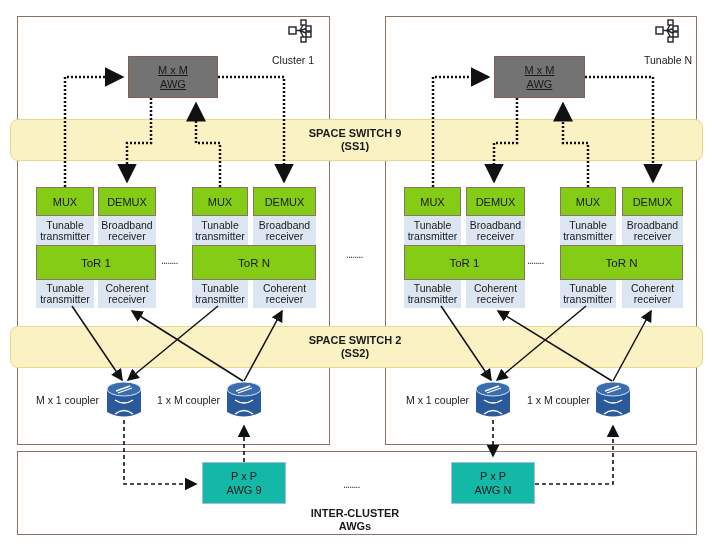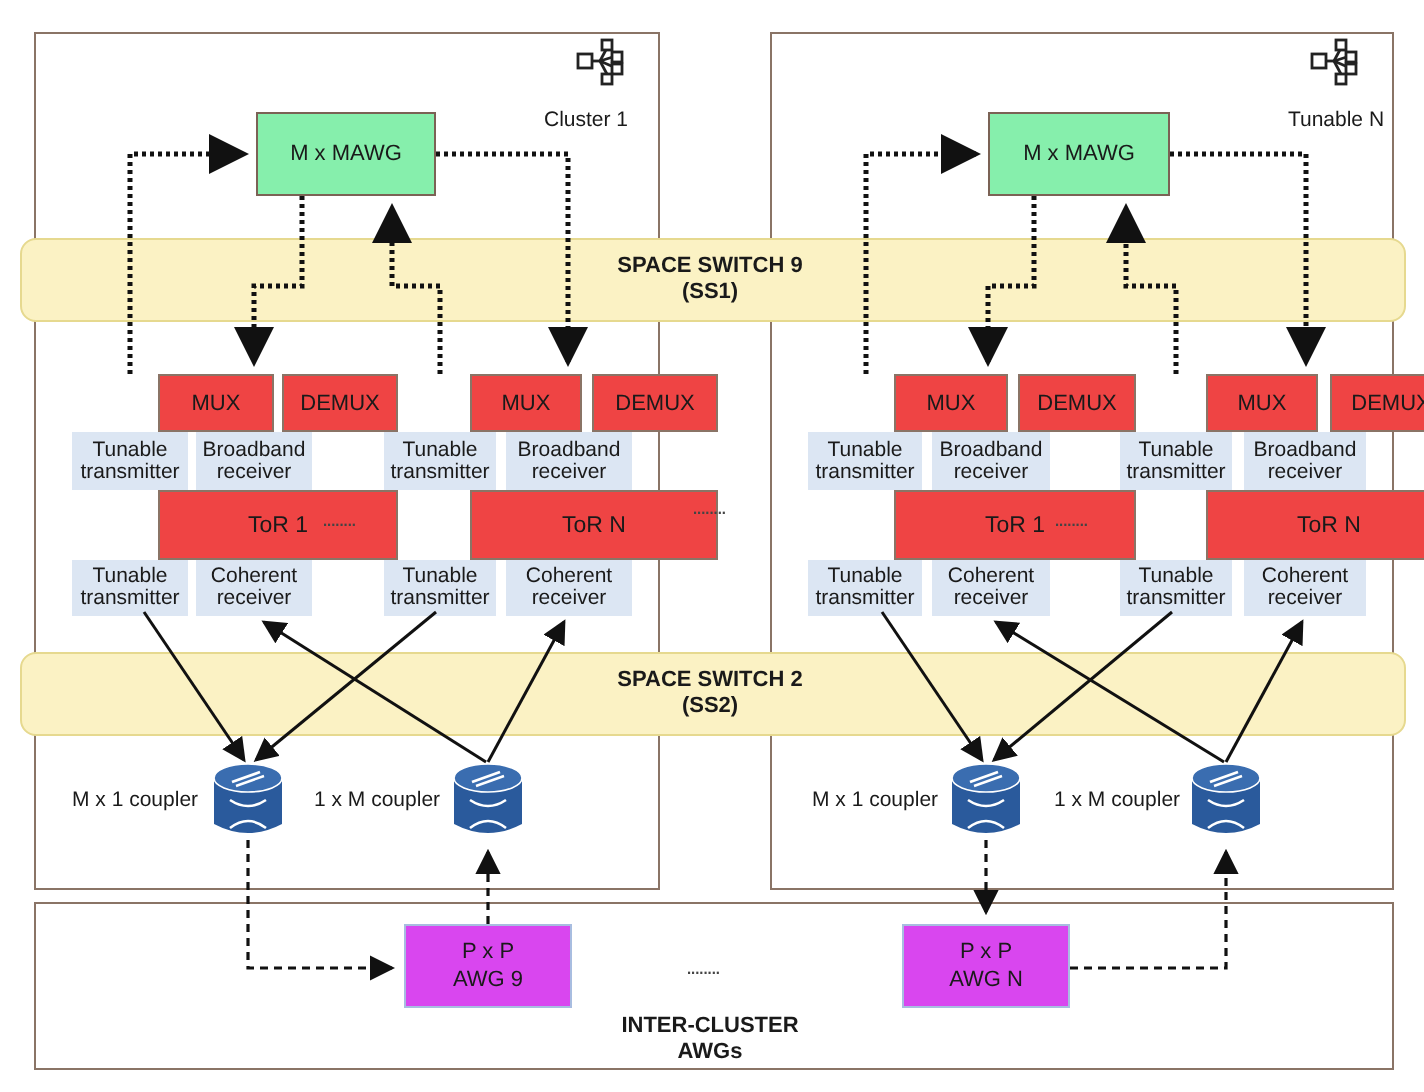--- a/index.html
+++ b/index.html
@@ -2,24 +2,24 @@
 <html><head>
 <meta charset="utf-8">
 <style>
   html, body { margin:0; padding:0; background:#ffffff; }
   body { width:712px; height:546px; position:relative; overflow:hidden;
          font-family: "Liberation Sans", sans-serif; color:#1a1a1a; }
   .abs { position:absolute; box-sizing:border-box; }
   .cluster { border:1.5px solid #8a7466; background:#fff; }
   .band { background:#fbf2c4; border:1px solid #e6d98f; border-radius:8px; }
   .band-label { font-weight:bold; font-size:11px; text-align:center; line-height:13px; }
-  .wbox { background:#ef4444; border:1.3px solid #8a7466; display:flex; align-items:center; justify-content:center; text-align:center; font-size:11px;margin-left:43px; }
+  .wbox { background:#84cc16; border:1.3px solid #8a7466; display:flex; align-items:center; justify-content:center; text-align:center; font-size:11px; }
   .bbox { background:#dce6f3; display:flex; align-items:center; justify-content:center; text-align:center; font-size:10.5px; line-height:11px; }
-  .awg { background:#86efac; border:1.3px solid #7b6255; display:flex; flex-direction:row; align-items:center; justify-content:center; font-size:11px; line-height:14px; }
-  .pawg { background:#d946ef; border:1.3px solid #a8bde0; display:flex; flex-direction:column; align-items:center; justify-content:center; font-size:11px; line-height:14px; }
+  .awg { background:#737373; border:1.3px solid #7b6255; display:flex; flex-direction:column; align-items:center; justify-content:center; font-size:11px; line-height:14px;text-decoration:underline; }
+  .pawg { background:#14b8a6; border:1.3px solid #a8bde0; display:flex; flex-direction:column; align-items:center; justify-content:center; font-size:11px; line-height:14px; }
   .dots { font-size:11px; color:#444; letter-spacing:-1px; }
   .small { font-size:10.5px; }
   svg.overlay { position:absolute; left:0; top:0; }
 </style>
 </head>
 <body>
 
 <div class="abs cluster" style="left:17px;top:16px;width:313px;height:429px;"></div>
 <div class="abs cluster" style="left:385px;top:16px;width:312px;height:429px;"></div>
 

